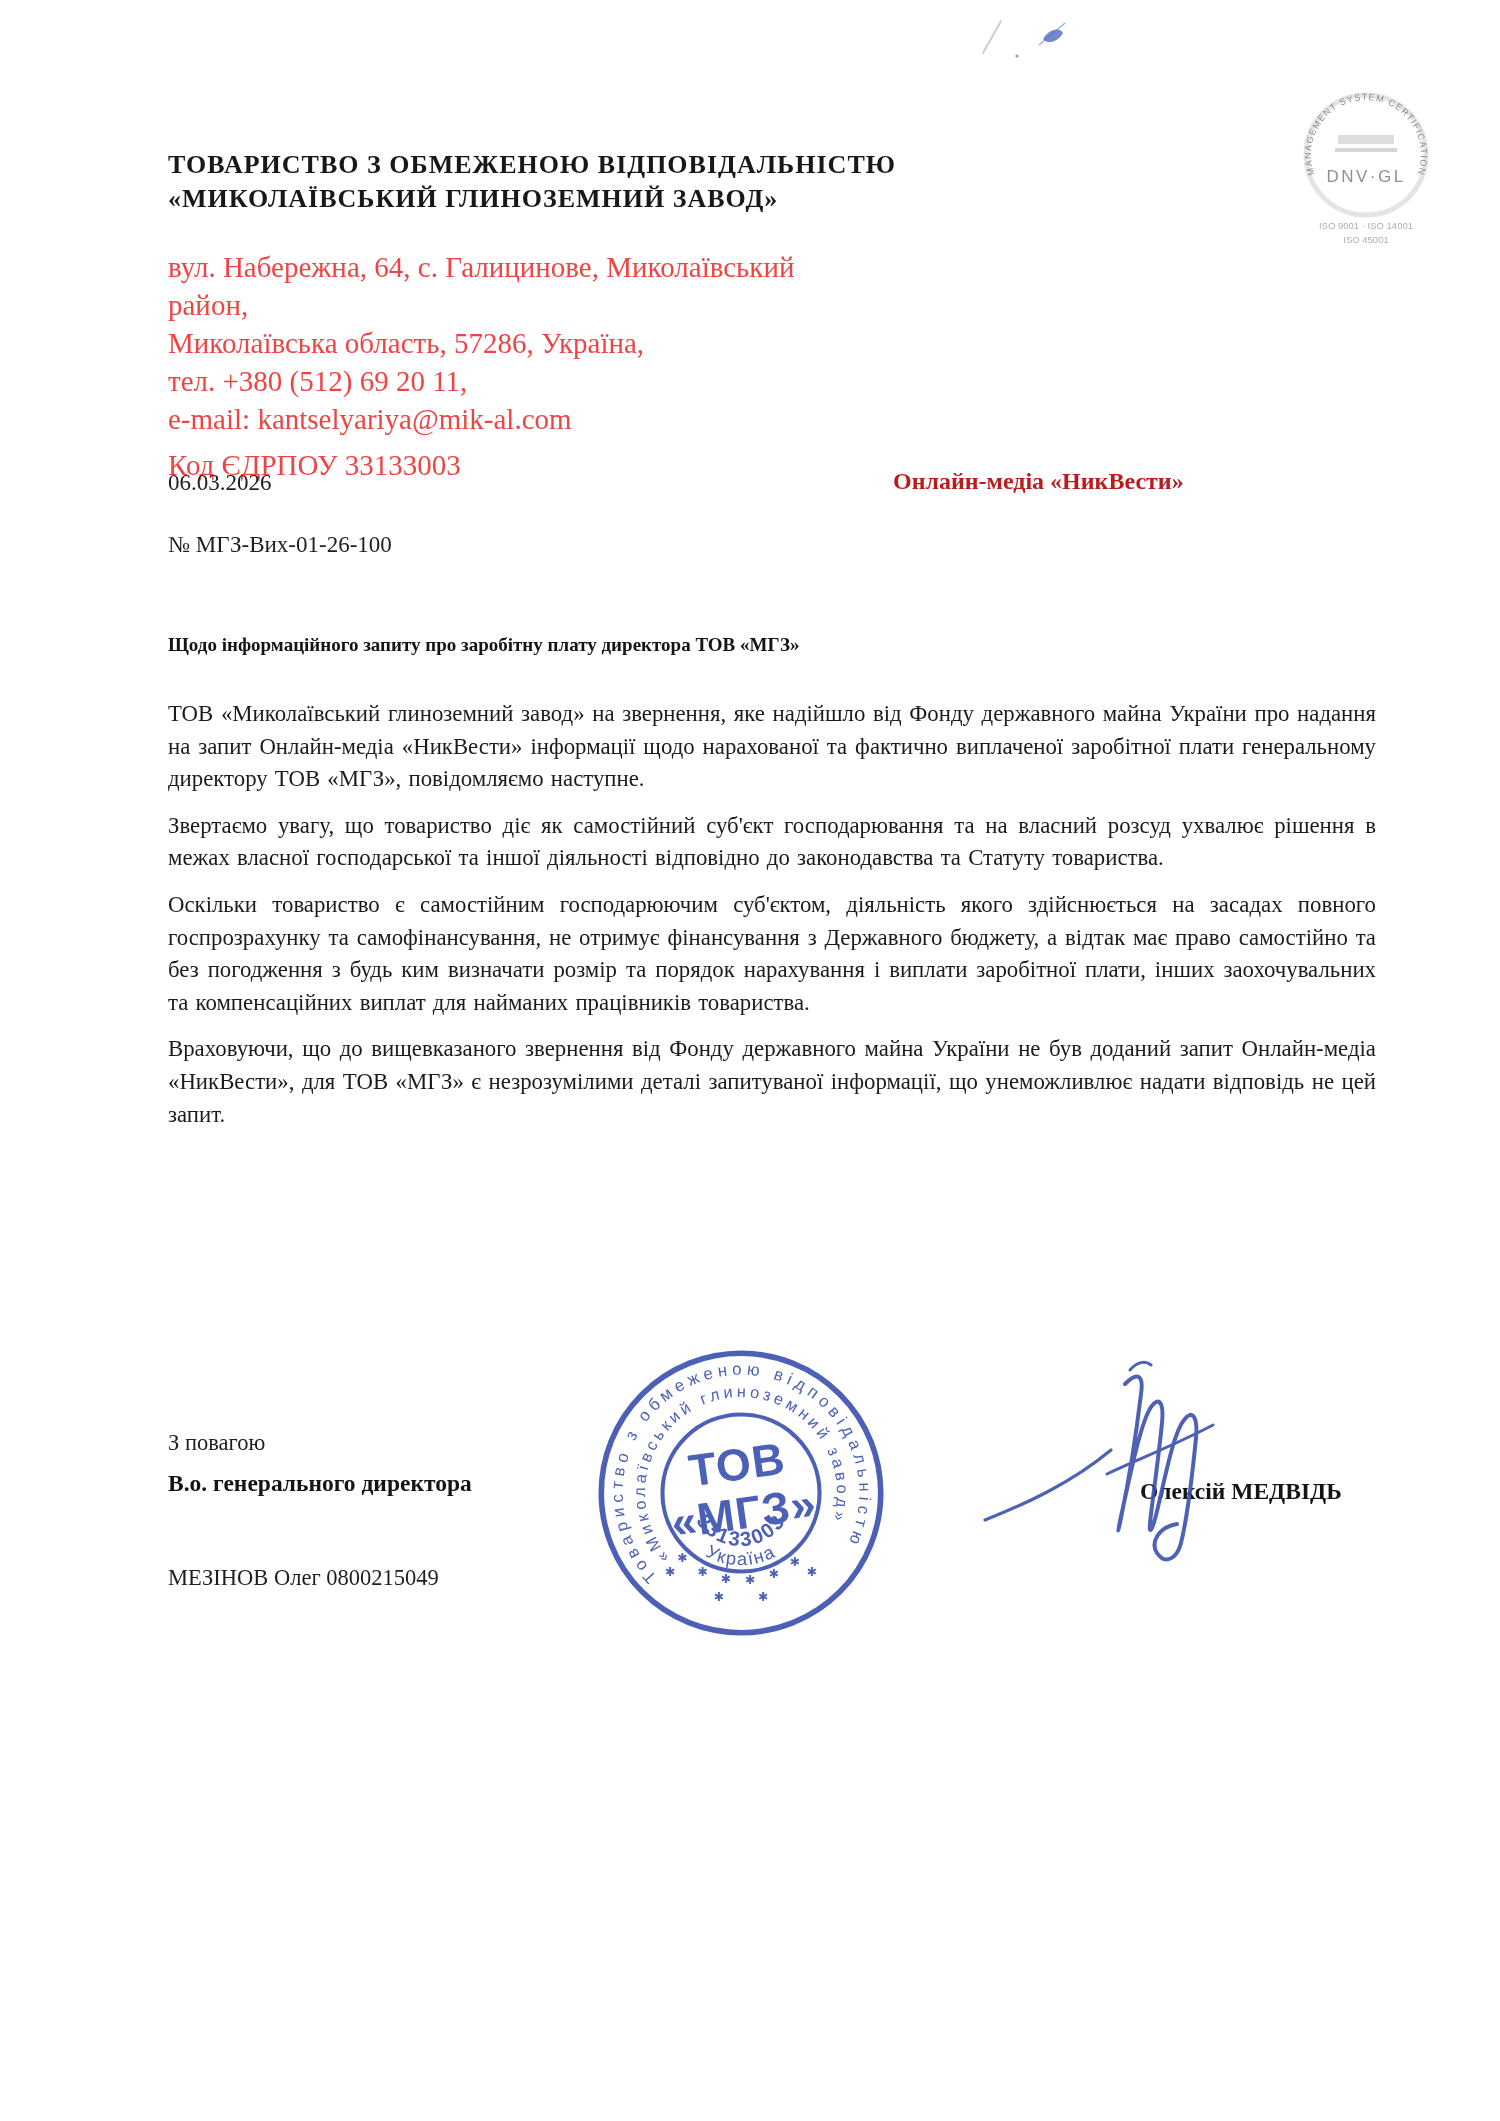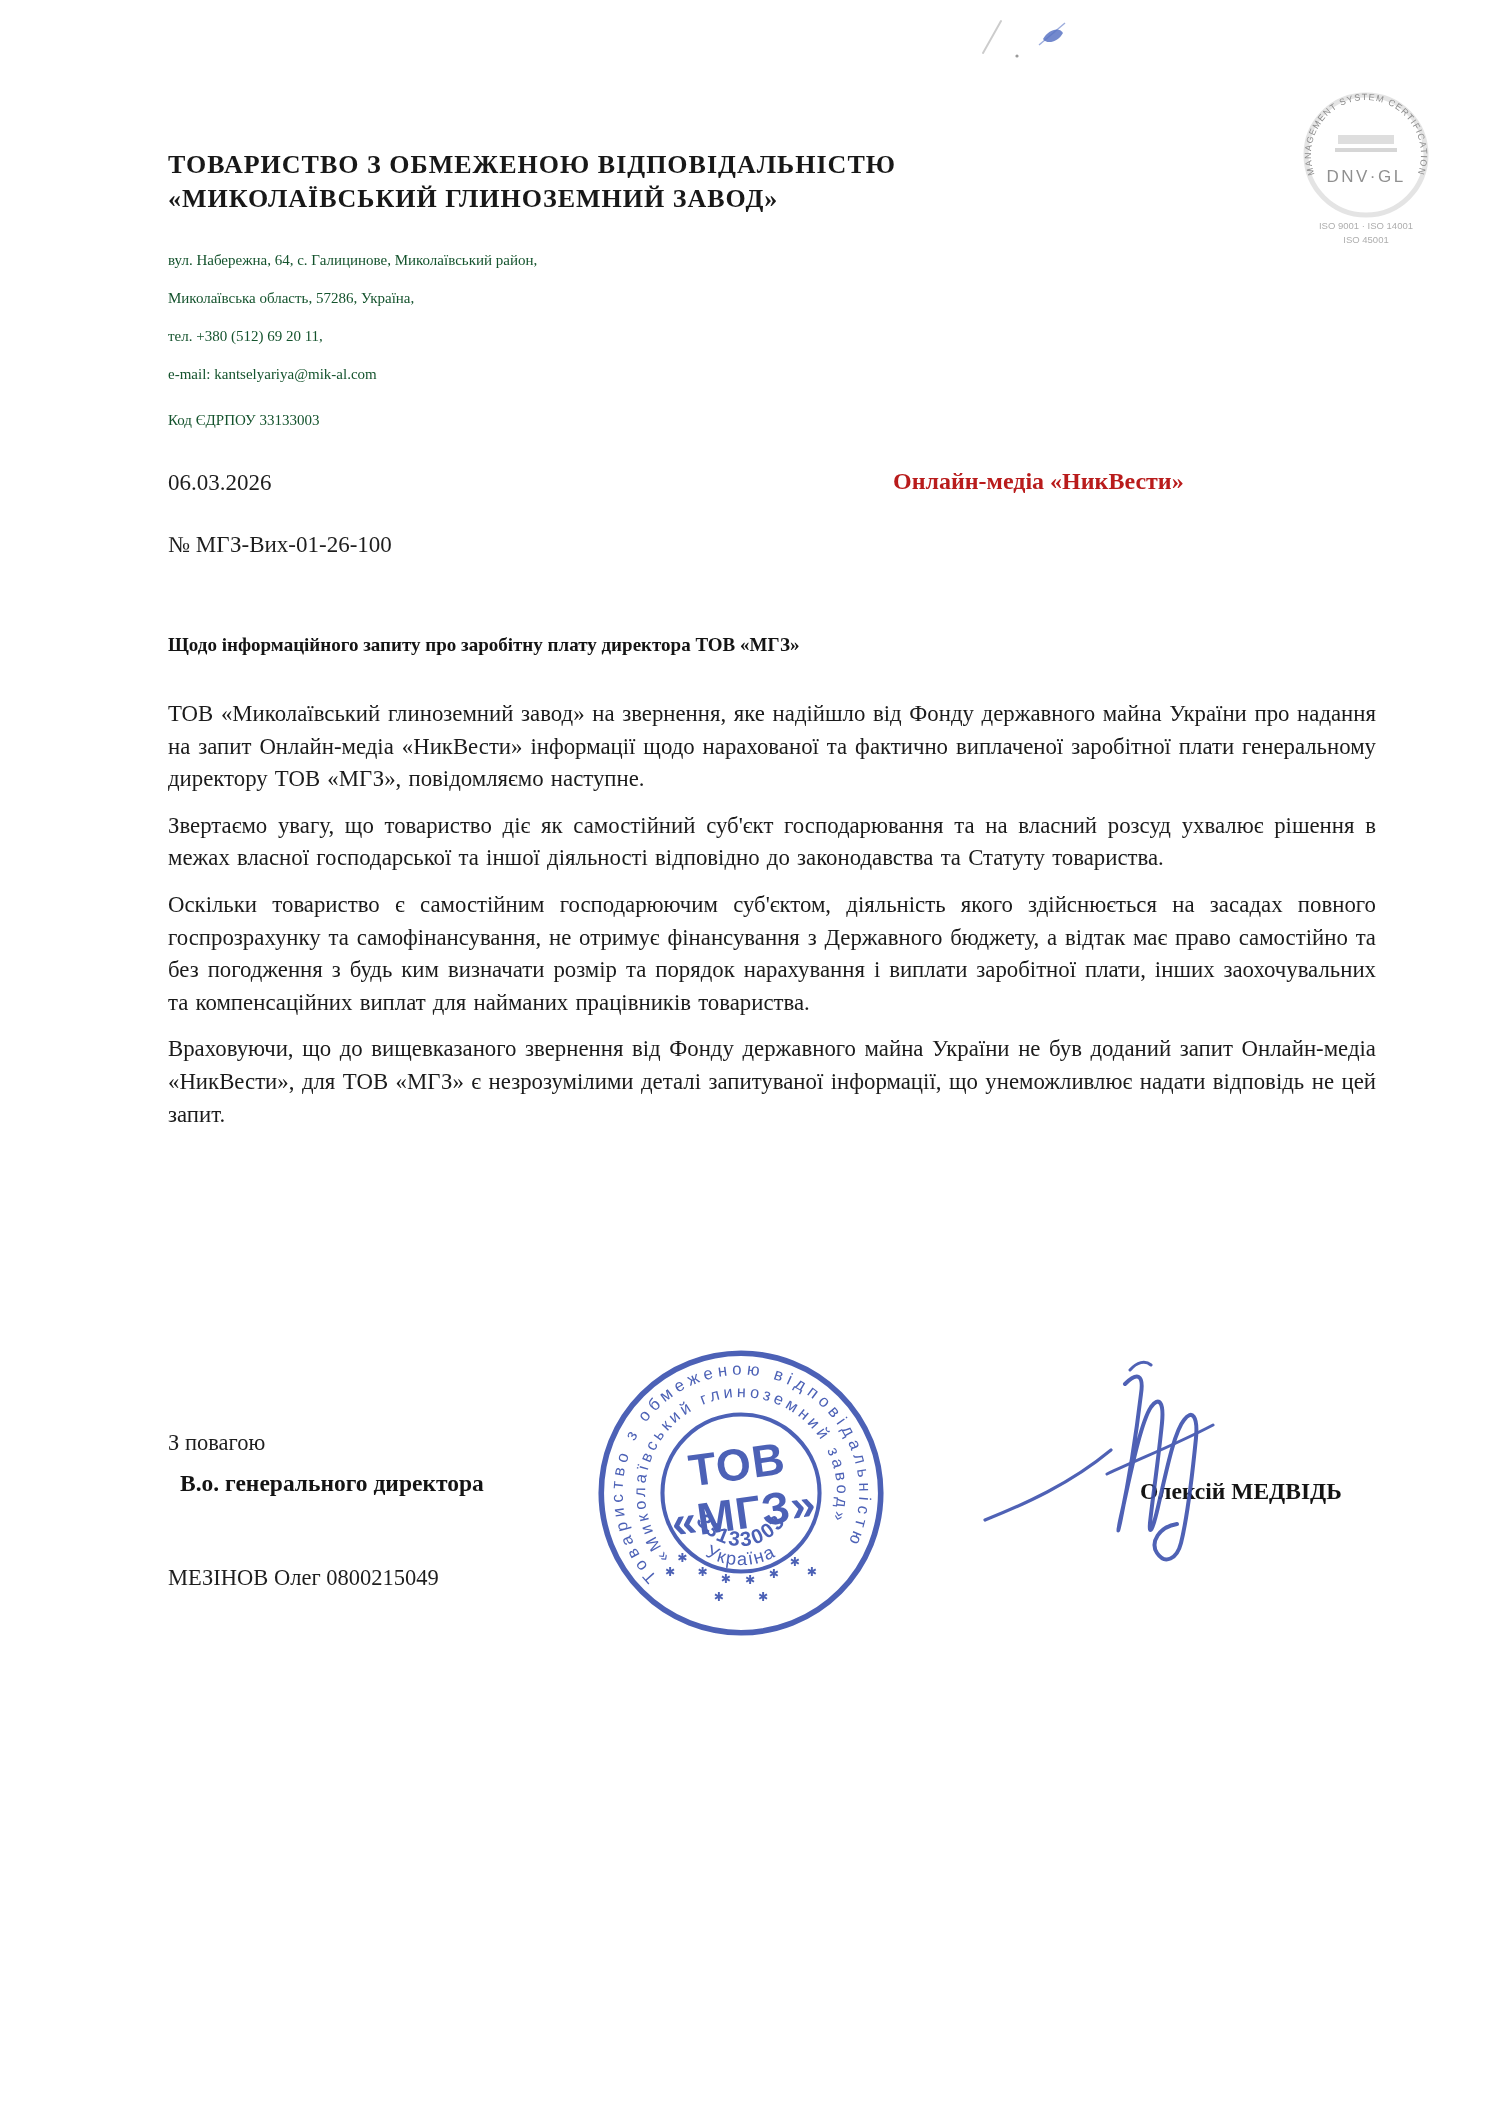--- a/index.html
+++ b/index.html
@@ -6,39 +6,39 @@
   .page{
     position:relative;width:1500px;height:2121px;background:#ffffff;
     font-family:"Liberation Serif", serif;color:#1e1e1e;overflow:hidden;
   }
   .abs{position:absolute;}
   .company{
     left:168px;top:148px;width:900px;
     font-size:26px;font-weight:bold;line-height:34px;letter-spacing:1px;color:#181818;
   }
   .address{
-    left:168px;top:241px;width:700px;font-size:15px;line-height:38px;color:#14532d;
+    left:168px;top:248px;width:700px;font-size:29px;line-height:38px;color:#ef4444;
   }
   .address .edrpou{margin-top:8px;}
   .addressee{
     left:893px;top:468px;width:480px;font-size:24px;font-weight:bold;color:#b91c1c;
   }
   .date{left:168px;top:470px;font-size:23px;}
   .refnum{left:168px;top:532px;font-size:23px;}
   .subject{
     left:168px;top:634px;width:1210px;
     font-size:19px;font-weight:bold;color:#141414;
   }
   .body-text{
     left:168px;top:698px;width:1208px;
     font-size:22.8px;line-height:32.6px;text-align:justify;word-spacing:1.5px;color:#1b1b1b;
   }
   .body-text p{margin:0 0 14px 0;}
   .closing{left:168px;top:1430px;font-size:22.5px;}
-  .position-title{left:180px;top:1470px;font-size:23.5px;font-weight:bold;color:#141414;}
+  .position-title{left:168px;top:1470px;font-size:23.5px;font-weight:bold;color:#141414;}
   .signer-name{left:1140px;top:1478px;font-size:23.5px;font-weight:bold;color:#141414;}
   .executor{left:168px;top:1565px;font-size:22.5px;}
   .stamp-svg{left:588px;top:1340px;width:306px;height:306px;opacity:0.92;}
   .sig-svg{left:925px;top:1352px;width:300px;height:220px;}
   .dnv-svg{left:1283px;top:82px;width:170px;height:175px;}
   .marks-svg{left:955px;top:3px;width:150px;height:62px;}
   svg text{font-family:"Liberation Sans", sans-serif;}
 </style>
 </head>
 <body>

